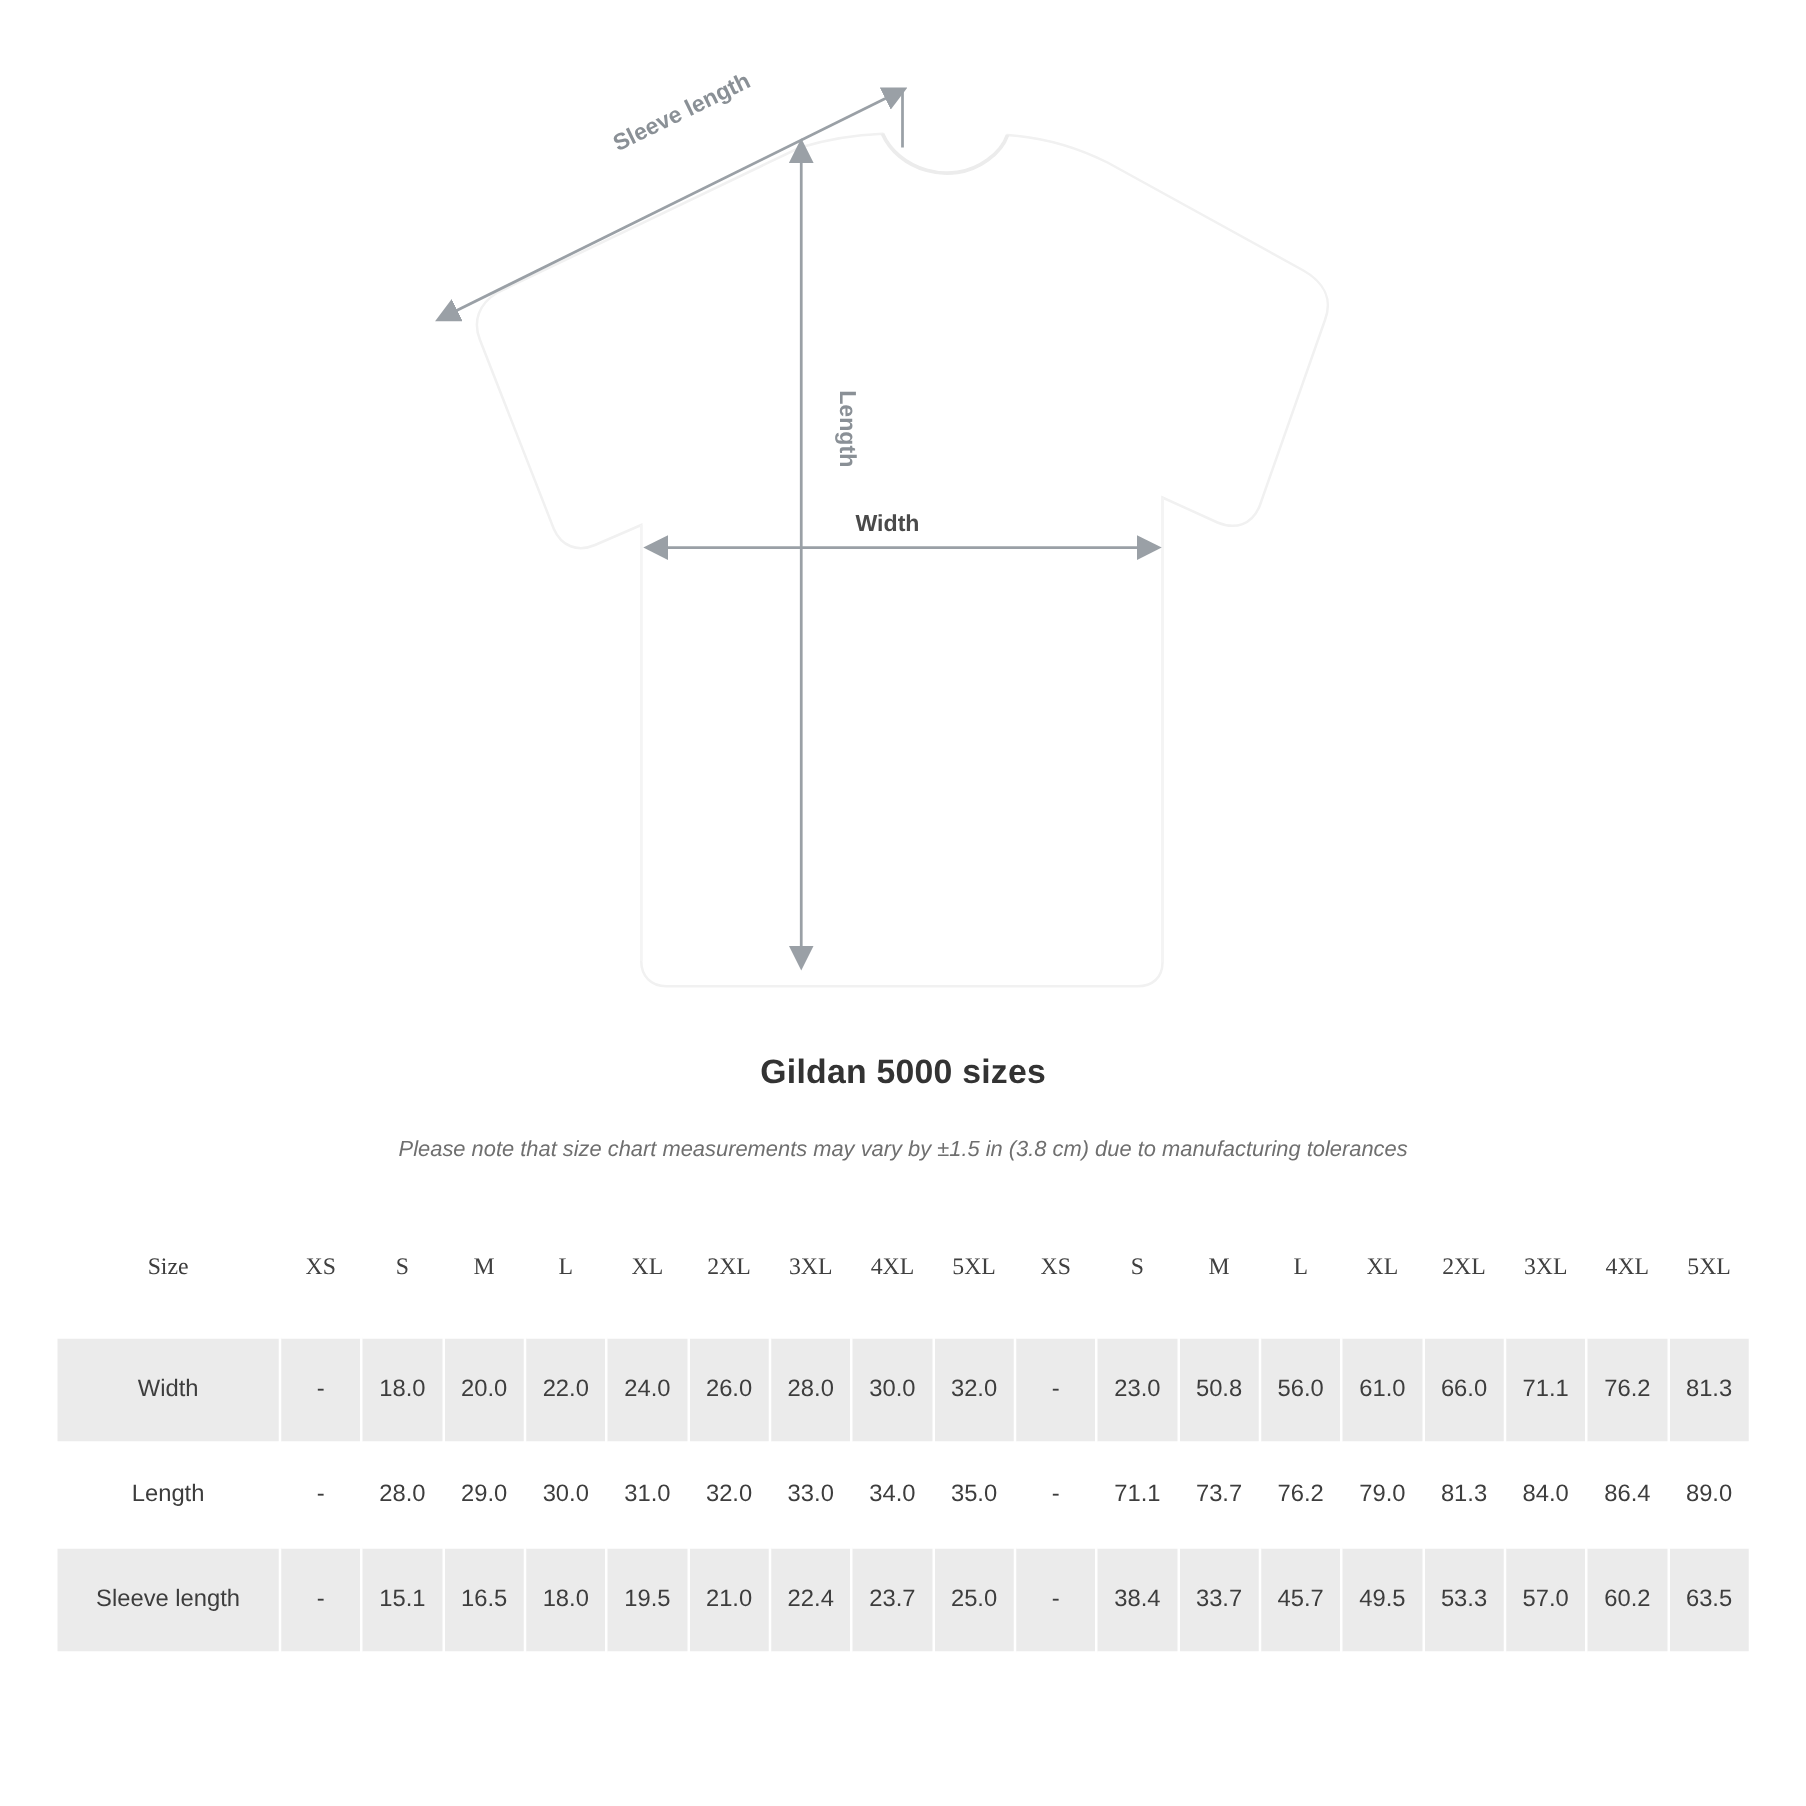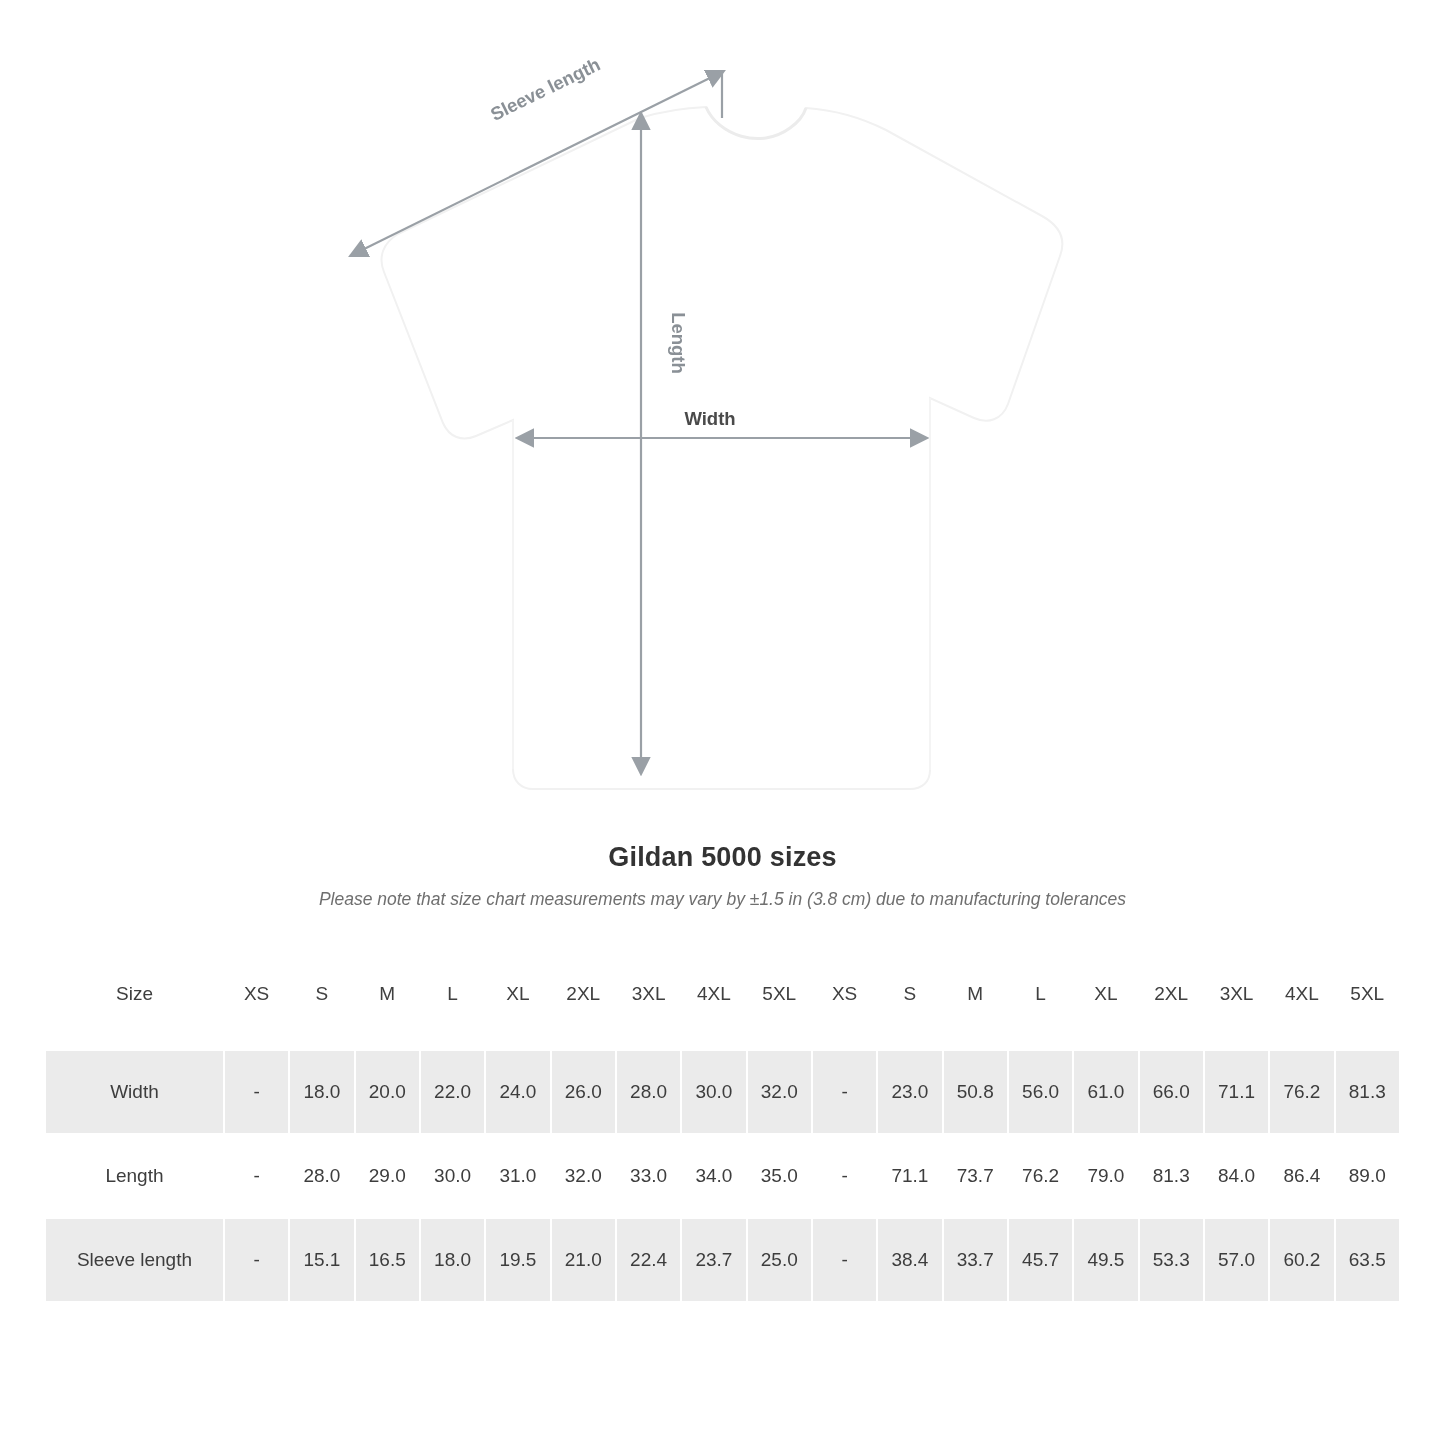--- a/index.html
+++ b/index.html
@@ -31,21 +31,21 @@
   .chart-title {
     font-size: 27px;
     font-weight: bold;
     color: #333333;
     letter-spacing: 0.2px;
   }
   .chart-note {
     font-size: 17.5px;
     font-style: italic;
     color: #6f6f6f;
-    margin-top: 16px;
+    margin-top: 36px;
   }
 
   
   .table-wrap {
     margin: 26px 44px 0 44px;
     width: 1357px;
   }
   table.size-table {
     border-collapse: collapse;
     width: 100%;
@@ -72,21 +72,21 @@
     line-height: 1.25;
   }
   .unit-sub {
     font-size: 16px;
     font-style: italic;
     color: #8b8b8b;
     margin-top: 8px;
   }
 
   
-  .hdr-row td { background: #ffffff; height: 113px; }
+  .hdr-row td { background: #ffffff; height: 113px; font-family: Liberation Serif, serif; }
   .hdr-row td.rowlabel { background: #ffffff; }
   .size-hdr {
     font-size: 19px;
     font-weight: bold;
     color: #404040;
   }
   .rowlabel {
     font-size: 19px;
     font-weight: bold;
     color: #3d3d3d;

